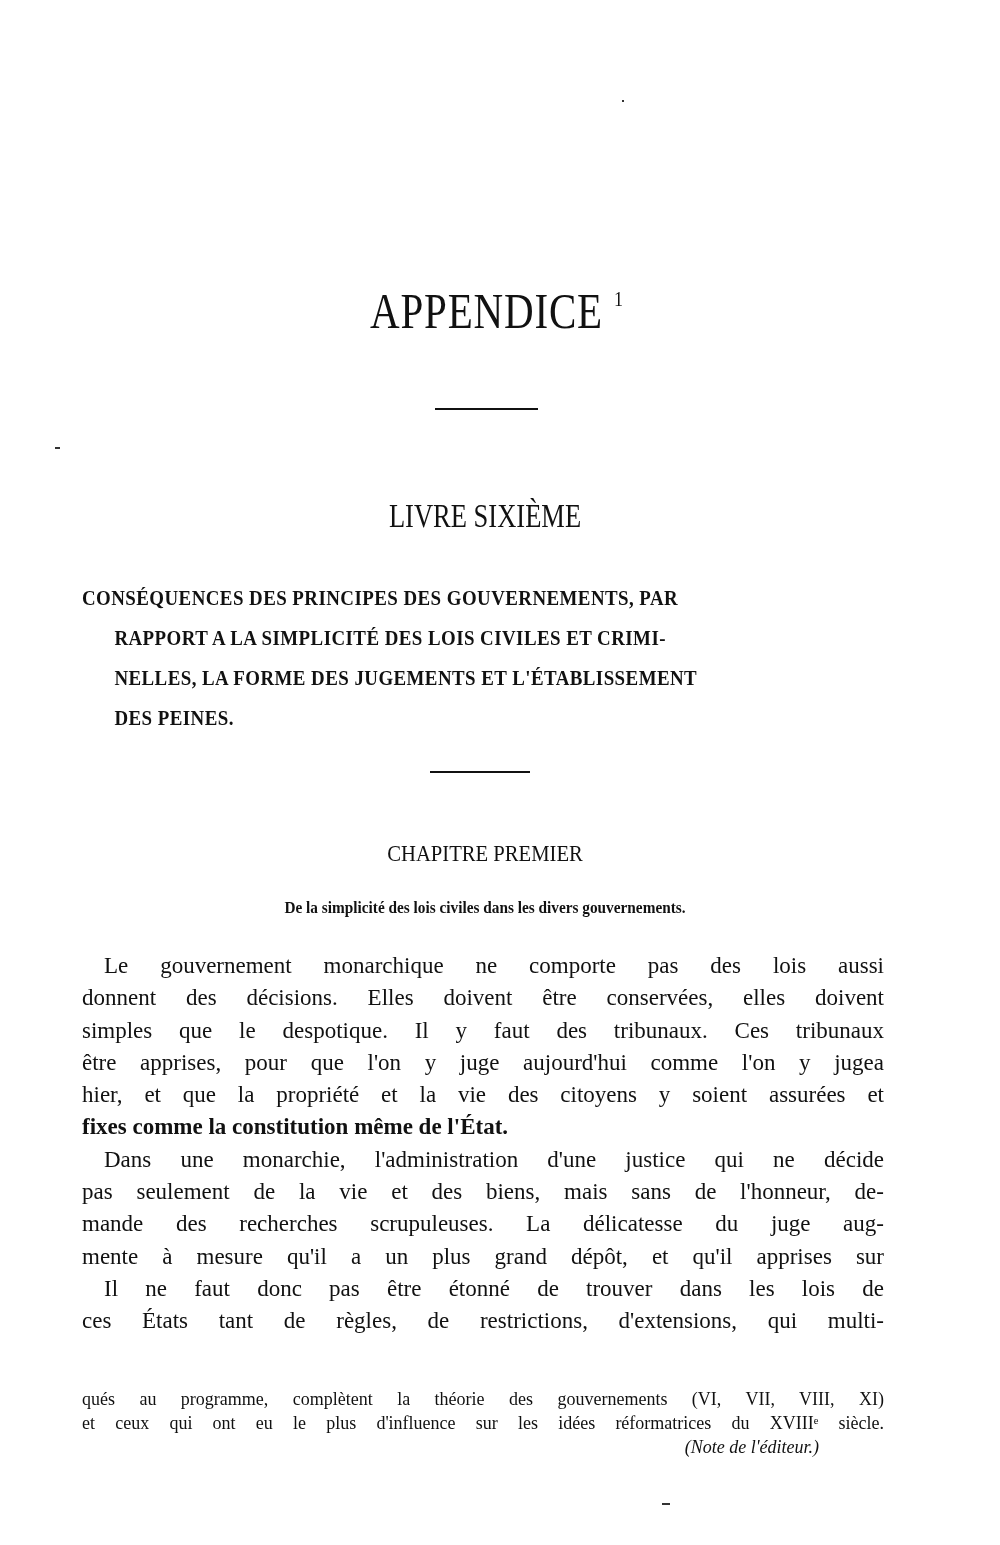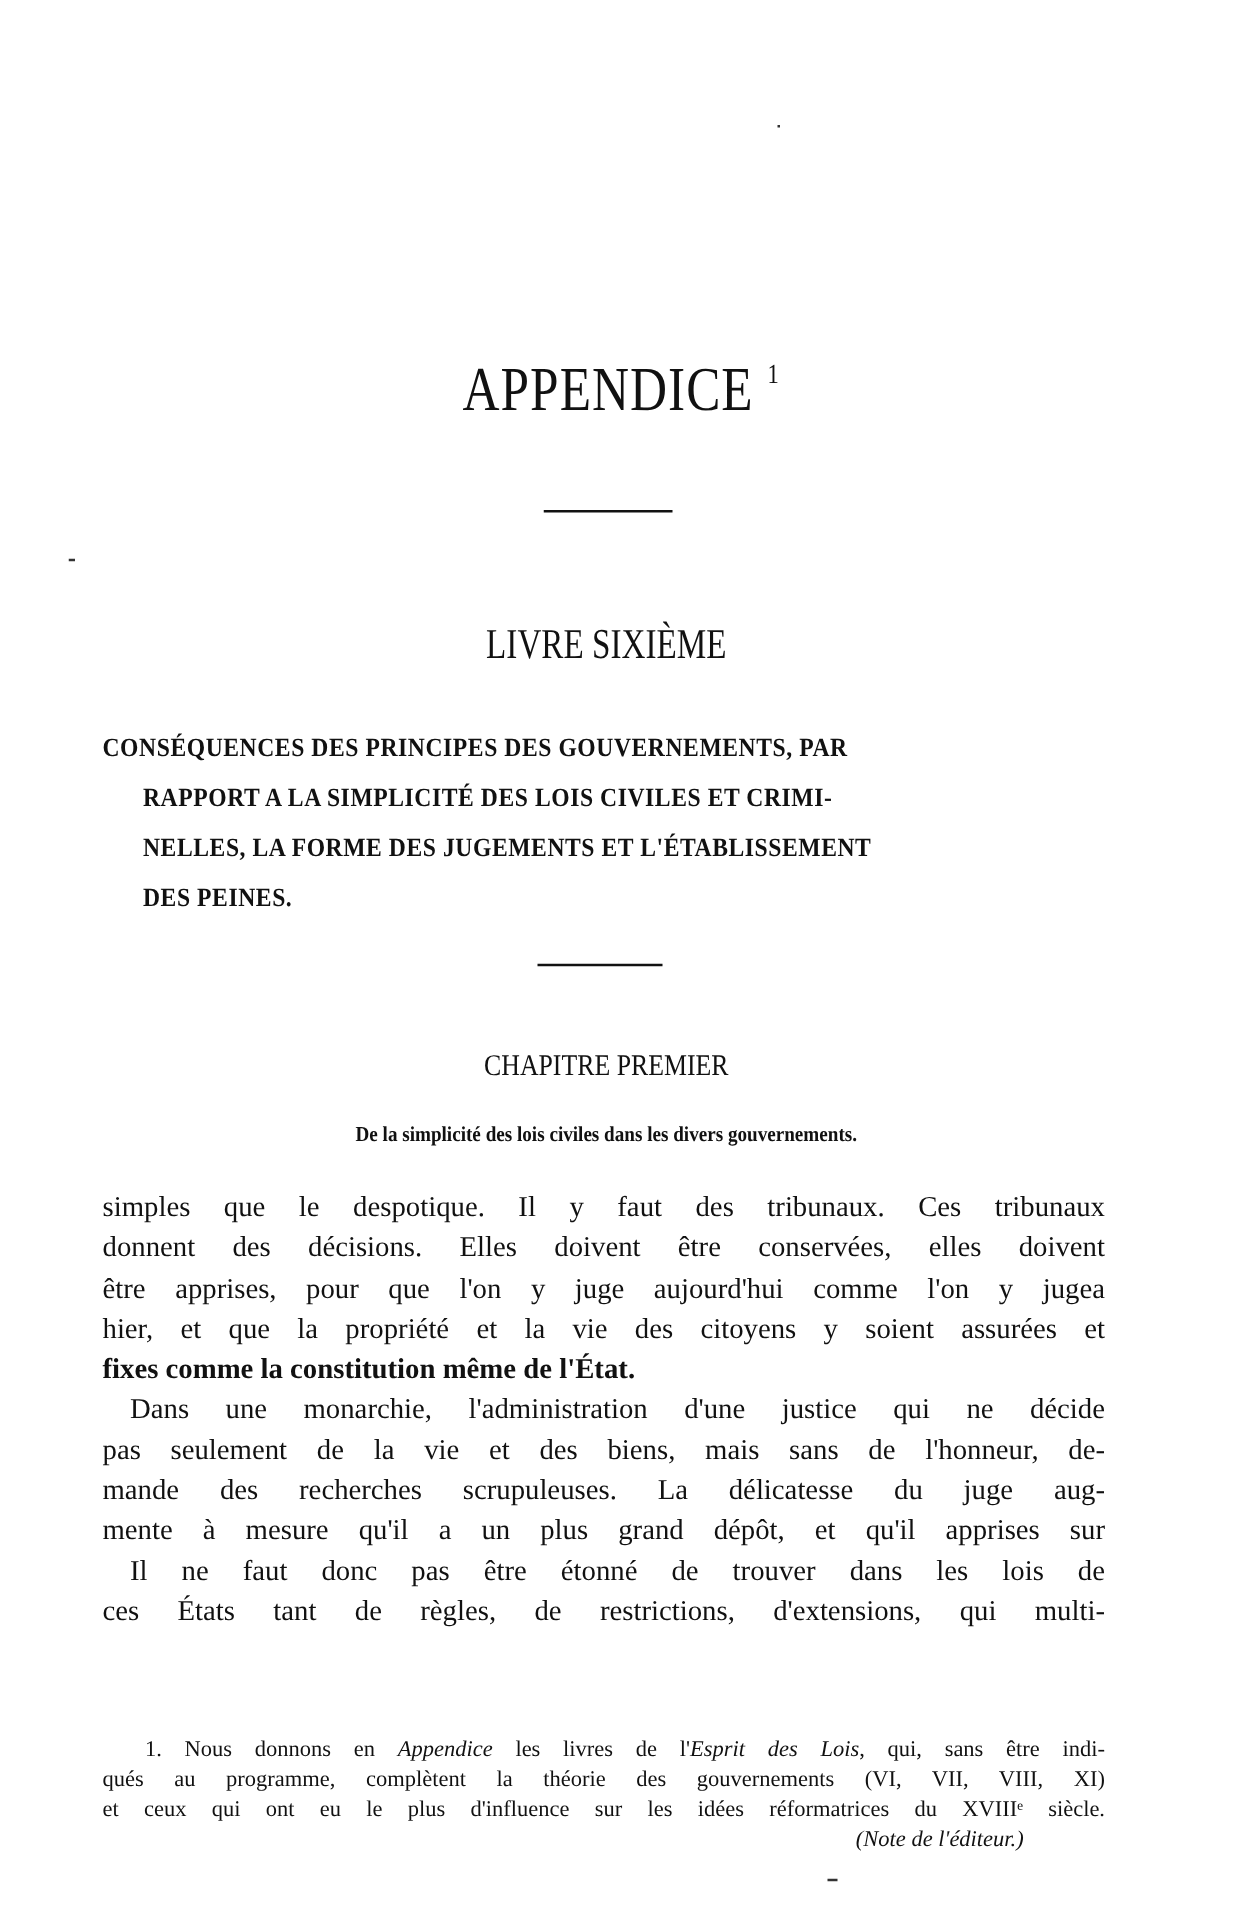--- a/index.html
+++ b/index.html
@@ -76,33 +76,33 @@
   <div class="line indent">NELLES, LA FORME DES JUGEMENTS ET L'ÉTABLISSEMENT</div>
   <div class="line indent">DES PEINES.</div>
 </div>
 
 <div class="abs rule rule2"></div>
 
 <div class="abs chapter">CHAPITRE PREMIER</div>
 <div class="abs chap-sub">De la simplicité des lois civiles dans les divers gouvernements.</div>
 
 <div class="abs body-text">
+  <div class="line para-start">Le gouvernement monarchique ne comporte pas des lois aussi</div>
+  <div class="line">donnent des décisions. Elles doivent être conservées, elles doivent</div>
   <div class="line">simples que le despotique. Il y faut des tribunaux. Ces tribunaux</div>
-  <div class="line">donnent des décisions. Elles doivent être conservées, elles doivent</div>
   <div class="line">être apprises, pour que l'on y juge aujourd'hui comme l'on y jugea</div>
   <div class="line">hier, et que la propriété et la vie des citoyens y soient assurées et</div>
   <div class="line last">fixes comme la constitution même de l'État.</div>
   <div class="line para-start">Dans une monarchie, l'administration d'une justice qui ne décide</div>
   <div class="line">pas seulement de la vie et des biens, mais sans de l'honneur, de-</div>
   <div class="line">mande des recherches scrupuleuses. La délicatesse du juge aug-</div>
   <div class="line">mente à mesure qu'il a un plus grand dépôt, et qu'il apprises sur</div>
   <div class="line para-start">Il ne faut donc pas être étonné de trouver dans les lois de</div>
   <div class="line">ces États tant de règles, de restrictions, d'extensions, qui multi-</div>
 </div>
 
 <div class="abs footnote">
-  <div class="line first"><span>1.</span> <span>Nous donnons en </span><em>Appendice</em><span> les livres de l'</span><em>Esprit des Lois</em><span>, qui, sans être indi-</span></div>
   <div class="line">qués au programme, complètent la théorie des gouvernements (VI, VII, VIII, XI)</div>
   <div class="line">et ceux qui ont eu le plus d'influence sur les idées réformatrices du XVIIIᵉ siècle.</div>
   <div class="line credit">(Note de l'éditeur.)</div>
 </div>
 
 <div class="abs speck" style="left:662px;top:1503px;width:8px;height:2px;"></div>
 
 </body></html>

